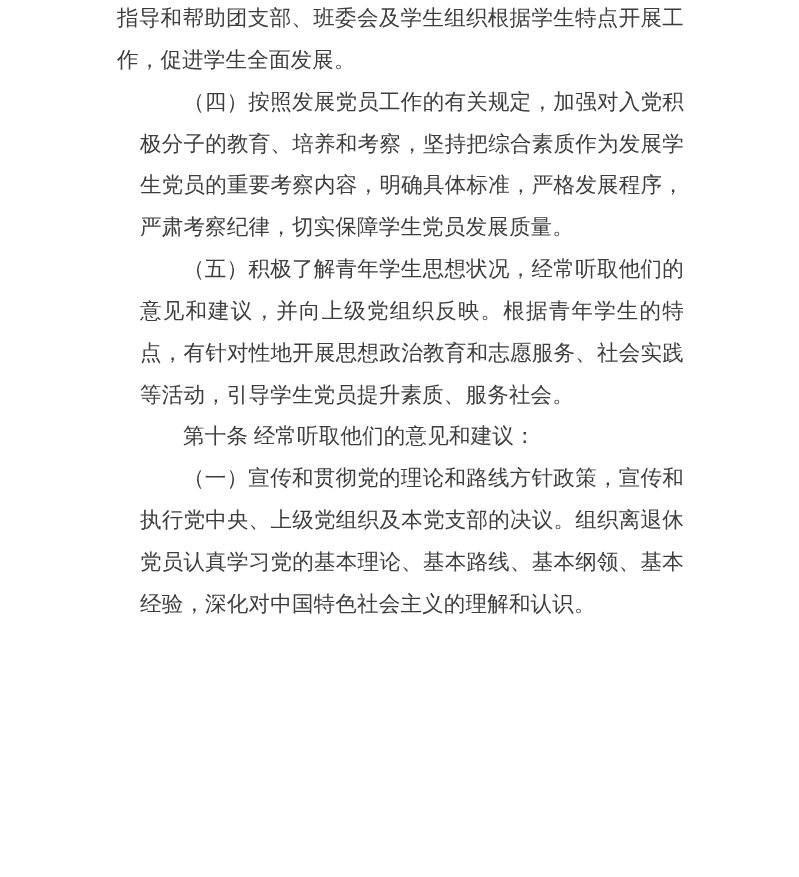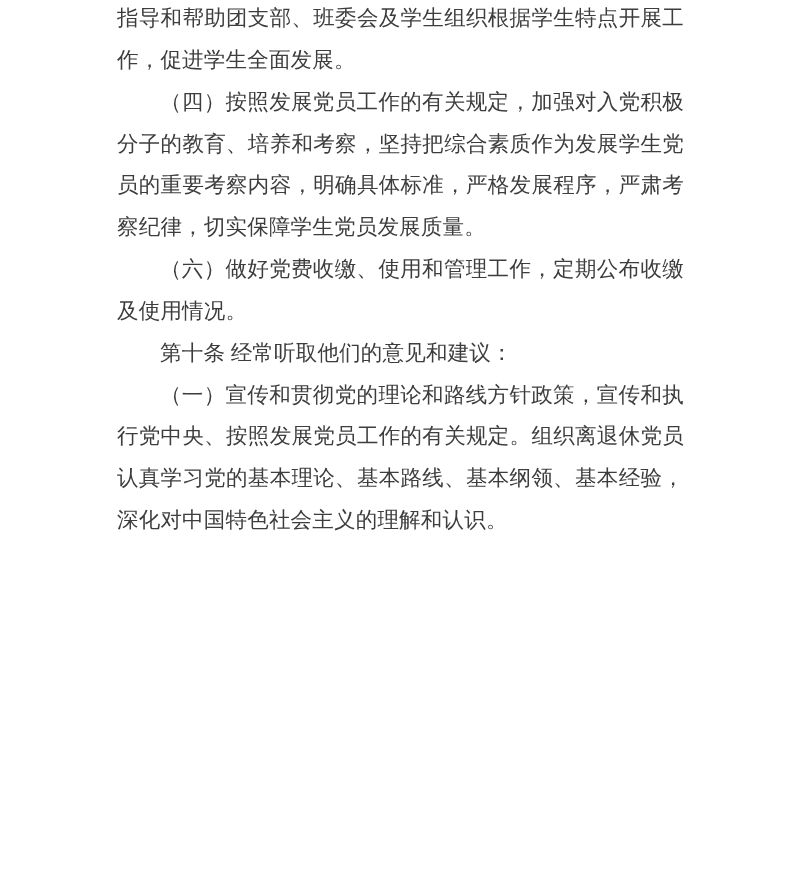--- a/index.html
+++ b/index.html
@@ -25,29 +25,30 @@
     color: #3d3d3d;
     text-align: justify;
     letter-spacing: 0.2px;
   }
   .text-block p {
     margin: 0;
     padding: 0;
   }
   .text-block p.indent {
     text-indent: 2em;
+    margin-left: 23px;
   }
   .text-block p.no-indent {
     text-indent: 0;
   }
 </style>
 </head>
 <body>
 
 <div class="page">
   <div class="text-block">
     <p class="no-indent">指导和帮助团支部、班委会及学生组织根据学生特点开展工作，促进学生全面发展。</p>
     <p class="indent">（四）按照发展党员工作的有关规定，加强对入党积极分子的教育、培养和考察，坚持把综合素质作为发展学生党员的重要考察内容，明确具体标准，严格发展程序，严肃考察纪律，切实保障学生党员发展质量。</p>
-    <p class="indent">（六）做好党费收缴、使用和管理工作，定期公布收缴及使用情况。</p>
+    <p class="indent">（五）积极了解青年学生思想状况，经常听取他们的意见和建议，并向上级党组织反映。根据青年学生的特点，有针对性地开展思想政治教育和志愿服务、社会实践等活动，引导学生党员提升素质、服务社会。</p>
     <p class="indent">第十条 经常听取他们的意见和建议：</p>
-    <p class="indent">（一）宣传和贯彻党的理论和路线方针政策，宣传和执行党中央、按照发展党员工作的有关规定。组织离退休党员认真学习党的基本理论、基本路线、基本纲领、基本经验，深化对中国特色社会主义的理解和认识。</p>
+    <p class="indent">（一）宣传和贯彻党的理论和路线方针政策，宣传和执行党中央、上级党组织及本党支部的决议。组织离退休党员认真学习党的基本理论、基本路线、基本纲领、基本经验，深化对中国特色社会主义的理解和认识。</p>
   </div>
 </div>
 
 </body></html>

